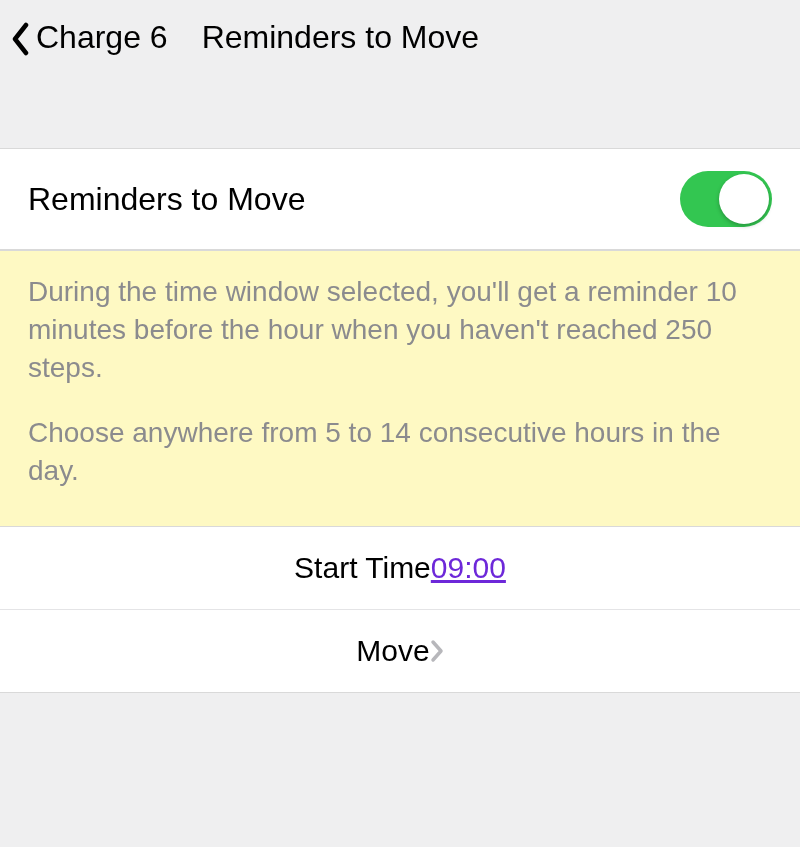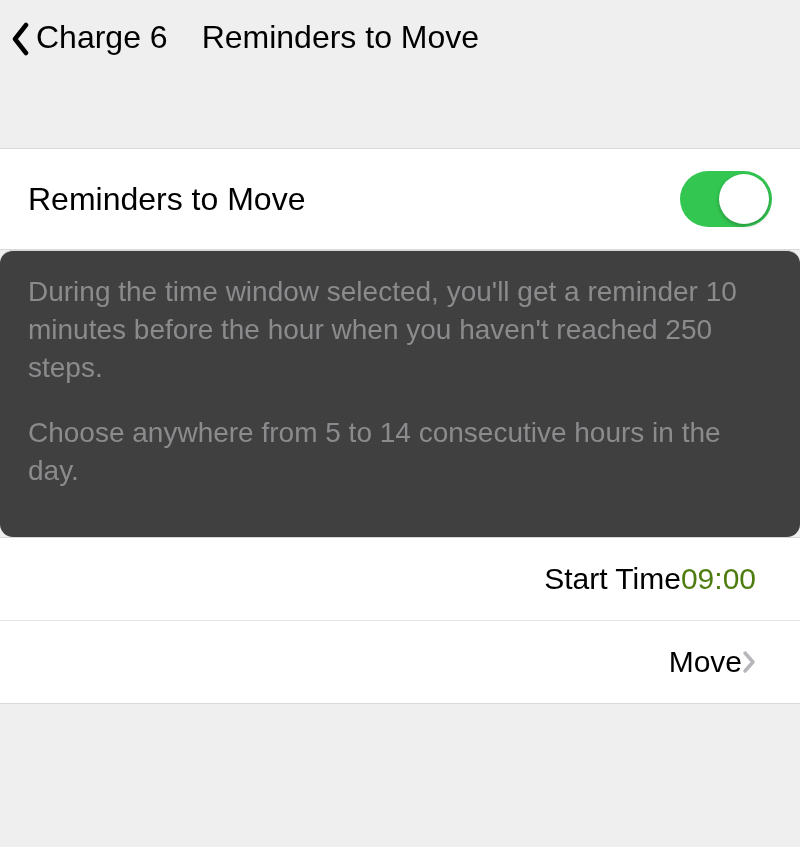--- a/index.html
+++ b/index.html
@@ -76,53 +76,53 @@
       position: absolute;
       width: 50px;
       height: 50px;
       border-radius: 25px;
       background: #fff;
       top: 3px;
       right: 3px;
       box-shadow: 0 2px 4px rgba(0,0,0,0.25);
     }
     .description {
-      padding: 22px 28px 47px 28px;
-      background: #404040;
+      padding: 22px 28px 36px 28px;
+      background: #fef9c3;
       color: #8b8b8e;
       font-size: 28px;
       line-height: 1.35;
       border-top: 1px solid #d9d9d9;
-      border-radius: 13px;
     }
     .description p + p {
       margin-top: 28px;
     }
     .list-row {
       display: flex;
       align-items: center;
-      justify-content: flex-end;
+      justify-content: center;
       padding: 24px 44px;
       background: #fff;
       border-top: 1px solid #e4e4e6;
     }
     .list-row:first-child {
       border-top: 1px solid #d9d9d9;
     }
     .list-label {
       font-size: 30px;
       color: #000;
       font-weight: 400;
     }
     .list-value {
       font-size: 30px;
-      color: #4d7c0f;
+      color: #6d28d9;
       display: flex;
       align-items: center;
       gap: 10px;
+      text-decoration: underline;
     }
     .chevron-right {
       width: 14px;
       height: 24px;
       flex-shrink: 0;
     }
     .bottom-border {
       border-bottom: 1px solid #d9d9d9;
     }
   </style>

